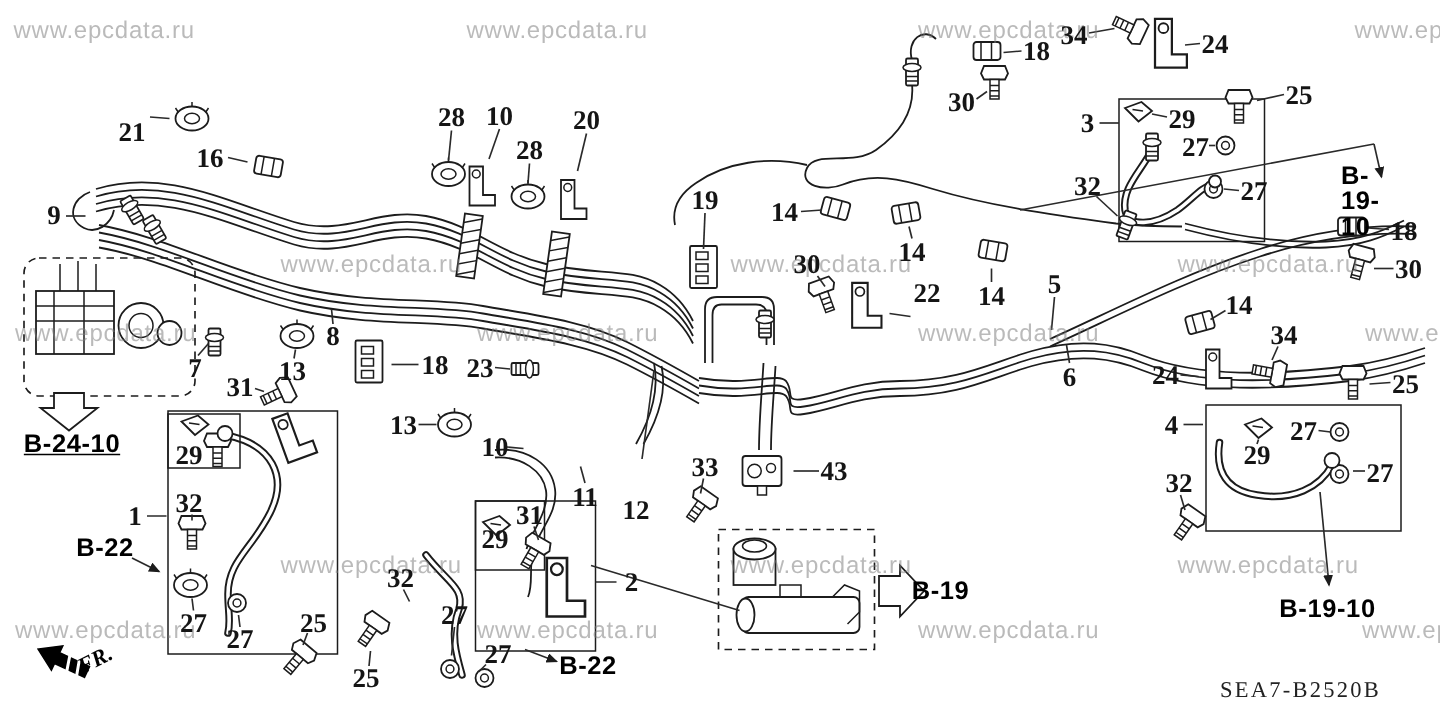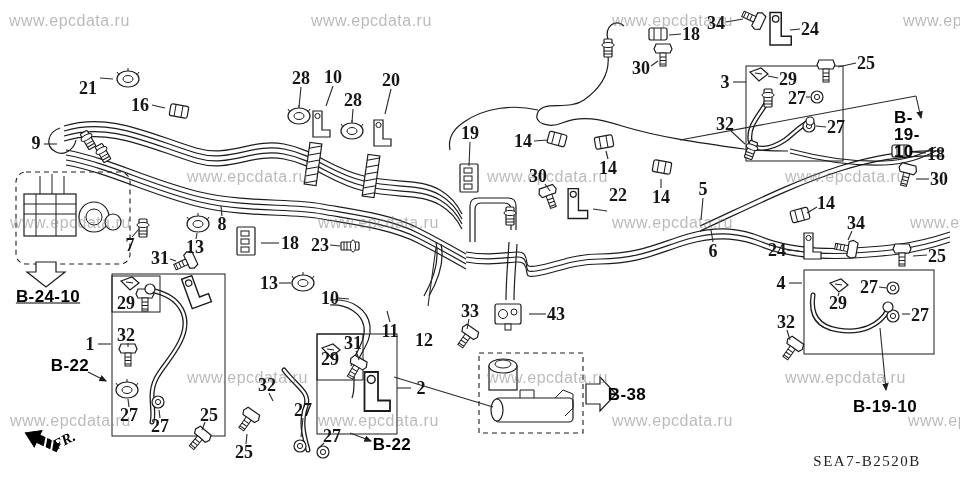--- a/index.html
+++ b/index.html
@@ -382,20 +382,20 @@
       <div class="plabel" style="left: 90px; top: 344px;">1</div>
       <div class="plabel" style="left: 126px; top: 335px;">32</div>
       <div class="plabel" style="left: 129px; top: 415px;">27</div>
       <div class="plabel" style="left: 160px; top: 426px;">27</div>
       <div class="plabel" style="left: 209px; top: 415px;">25</div>
       <div class="plabel" style="left: 267px; top: 385px;">32</div>
       <div class="plabel" style="left: 244px; top: 452px;">25</div>
       <div class="rlabel" style="left: 48px; top: 296px; text-decoration: underline;">B-24-10</div>
       <div class="rlabel" style="left: 70px; top: 365px;">B-22</div>
       <div class="rlabel" style="left: 392px; top: 444px;">B-22</div>
-      <div class="rlabel" style="left: 627px; top: 394px;">B-38</div>
+      <div class="rlabel" style="left: 627px; top: 394px;">B-19</div>
       <div class="rlabel" style="left: 916px; top: 134px;">B-19-10</div>
       <div class="rlabel" style="left: 885px; top: 406px;">B-19-10</div>
     </div>
 
   <div id="fr-label" style="left:64px;top:441px">FR.</div>
   <div id="diagram-code" style="left:867px;top:461px">SEA7-B2520B</div>
 </div>
 
 </body></html>

